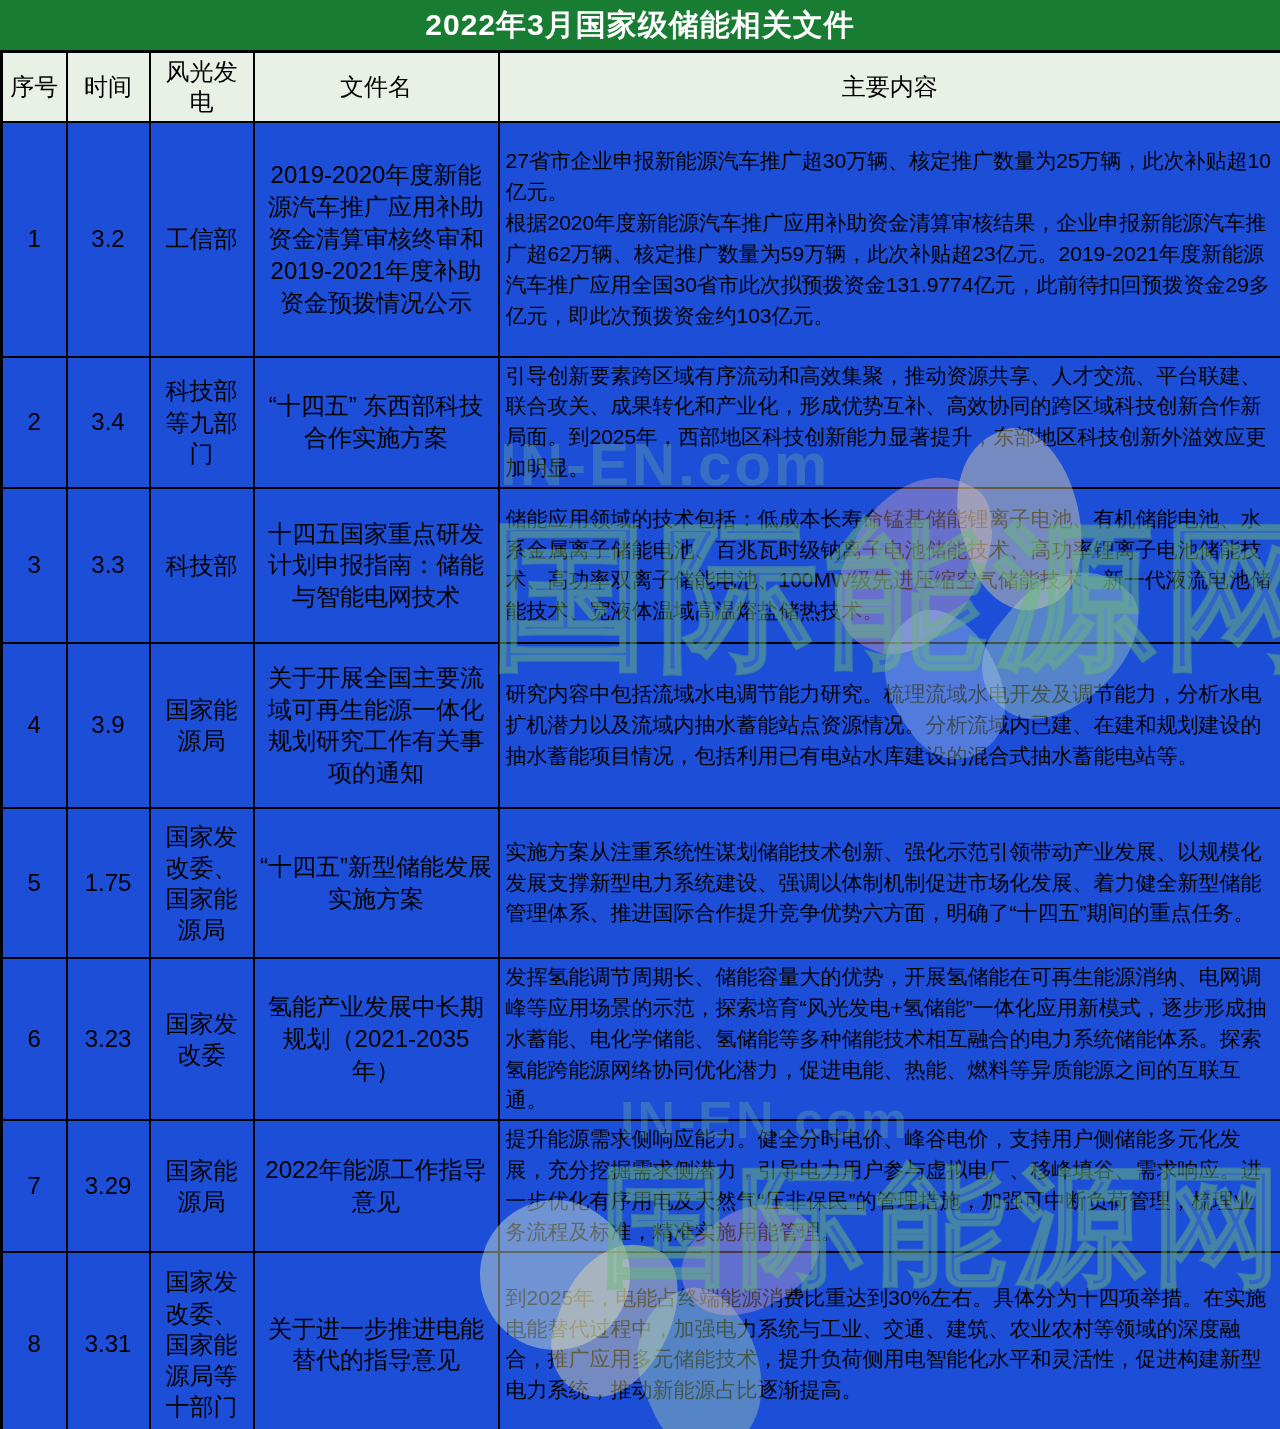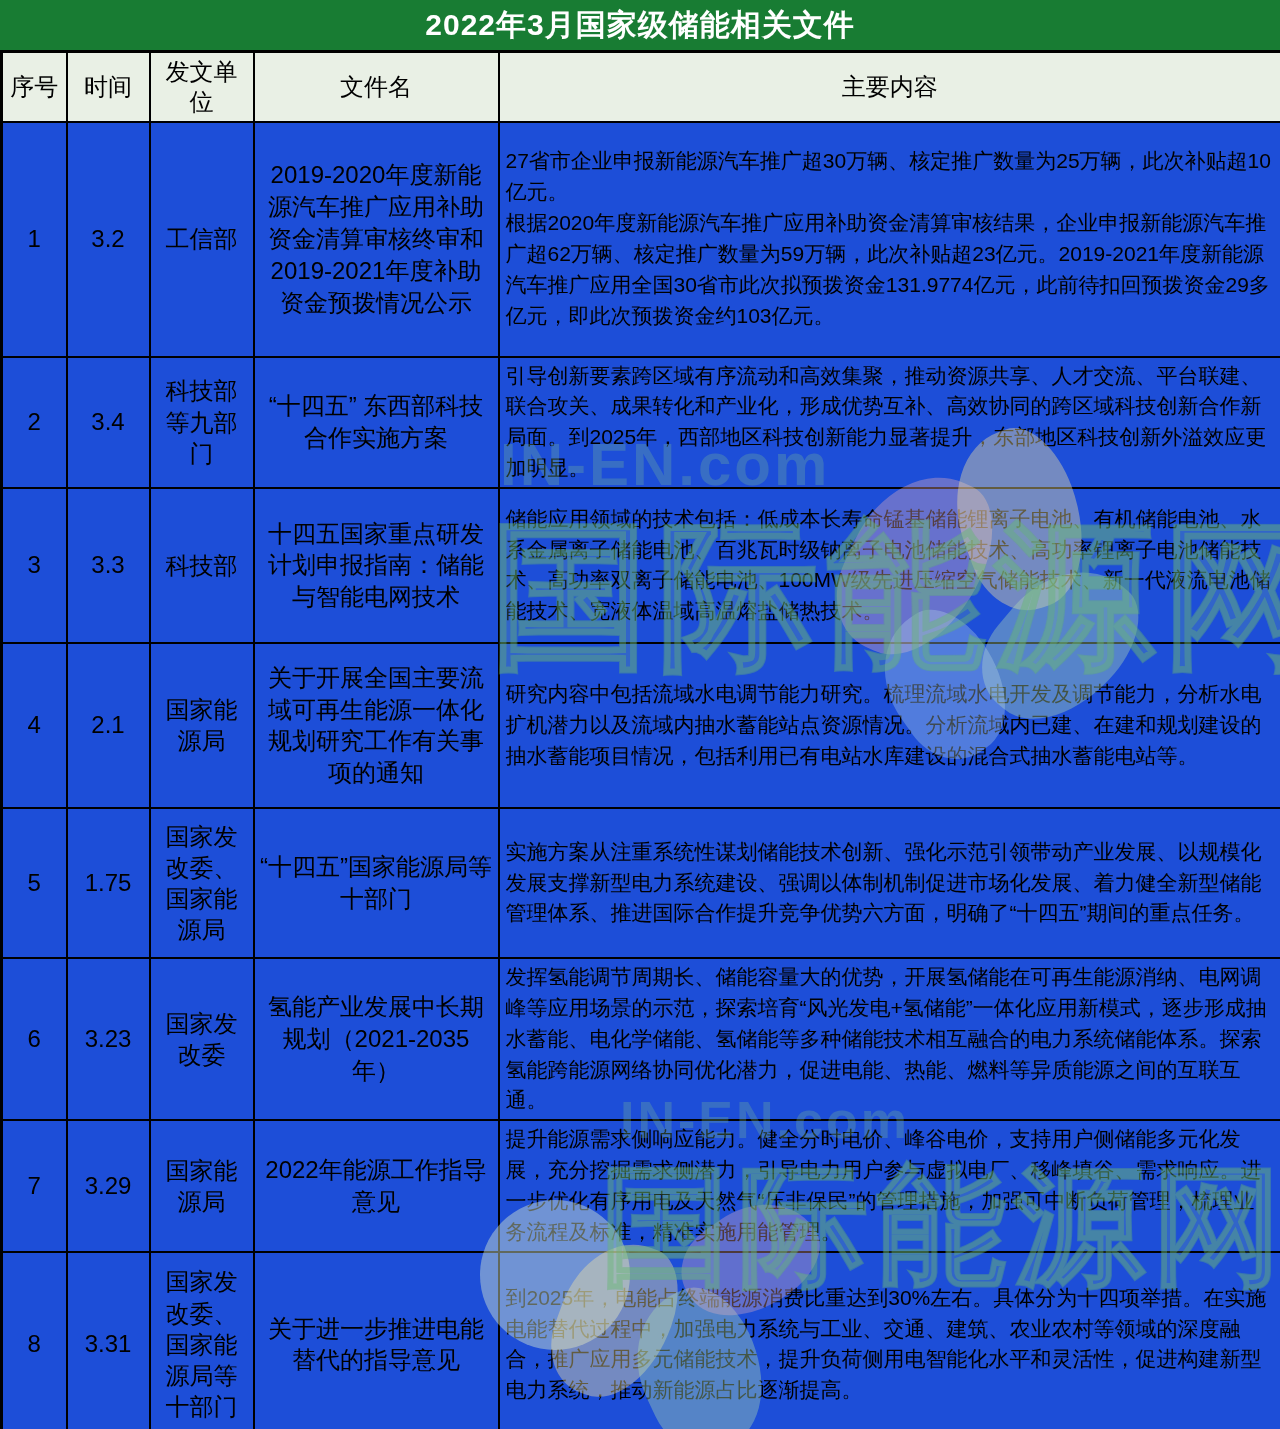--- a/index.html
+++ b/index.html
@@ -58,21 +58,21 @@
       <col style="width:65px">
         <col style="width:83px">
         <col style="width:104px">
         <col style="width:245px">
         <col style="width:783px">
     </colgroup>
     <thead>
       <tr style="height:70px">
         <th>序号</th>
         <th>时间</th>
-        <th>发文单位</th>
+        <th>风光发电</th>
         <th>文件名</th>
         <th>主要内容</th>
       </tr>
     </thead>
     <tbody>
       <tr style="height:235px">
         <td class="c-no">1</td>
         <td class="c-date">3.2</td>
         <td class="c-issuer">工信部</td>
         <td class="c-doc">2019-2020年度新能源汽车推广应用补助资金清算审核终审和2019-2021年度补助资金预拨情况公示</td>
@@ -88,30 +88,30 @@
       </tr>
       <tr style="height:155px">
         <td class="c-no">3</td>
         <td class="c-date">3.3</td>
         <td class="c-issuer">科技部</td>
         <td class="c-doc">十四五国家重点研发计划申报指南：储能与智能电网技术</td>
         <td class="c-content">储能应用领域的技术包括：低成本长寿命锰基储能锂离子电池、有机储能电池、水系金属离子储能电池、百兆瓦时级钠离子电池储能技术、高功率锂离子电池储能技术、高功率双离子储能电池、100MW级先进压缩空气储能技术、新一代液流电池储能技术、宽液体温域高温熔盐储热技术。</td>
       </tr>
       <tr style="height:165px">
         <td class="c-no">4</td>
-        <td class="c-date">2.1</td>
+        <td class="c-date">3.9</td>
         <td class="c-issuer">国家能源局</td>
         <td class="c-doc">关于开展全国主要流域可再生能源一体化规划研究工作有关事项的通知</td>
         <td class="c-content">研究内容中包括流域水电调节能力研究。梳理流域水电开发及调节能力，分析水电扩机潜力以及流域内抽水蓄能站点资源情况。分析流域内已建、在建和规划建设的抽水蓄能项目情况，包括利用已有电站水库建设的混合式抽水蓄能电站等。</td>
       </tr>
       <tr style="height:150px">
         <td class="c-no">5</td>
         <td class="c-date">1.75</td>
         <td class="c-issuer">国家发改委、国家能源局</td>
-        <td class="c-doc">“十四五”国家能源局等十部门</td>
+        <td class="c-doc">“十四五”新型储能发展实施方案</td>
         <td class="c-content">实施方案从注重系统性谋划储能技术创新、强化示范引领带动产业发展、以规模化发展支撑新型电力系统建设、强调以体制机制促进市场化发展、着力健全新型储能管理体系、推进国际合作提升竞争优势六方面，明确了“十四五”期间的重点任务。</td>
       </tr>
       <tr style="height:160px">
         <td class="c-no">6</td>
         <td class="c-date">3.23</td>
         <td class="c-issuer">国家发改委</td>
         <td class="c-doc">氢能产业发展中长期规划（2021-2035年）</td>
         <td class="c-content">发挥氢能调节周期长、储能容量大的优势，开展氢储能在可再生能源消纳、电网调峰等应用场景的示范，探索培育“风光发电+氢储能”一体化应用新模式，逐步形成抽水蓄能、电化学储能、氢储能等多种储能技术相互融合的电力系统储能体系。探索氢能跨能源网络协同优化潜力，促进电能、热能、燃料等异质能源之间的互联互通。</td>
       </tr>
       <tr style="height:125px">

